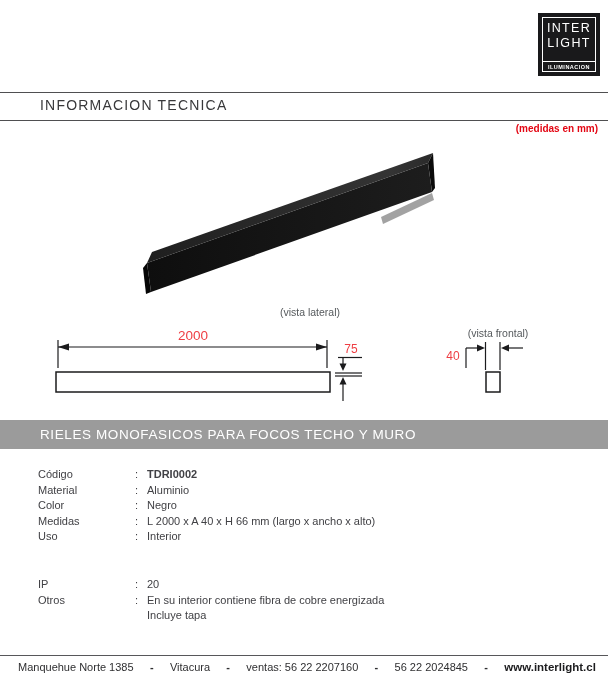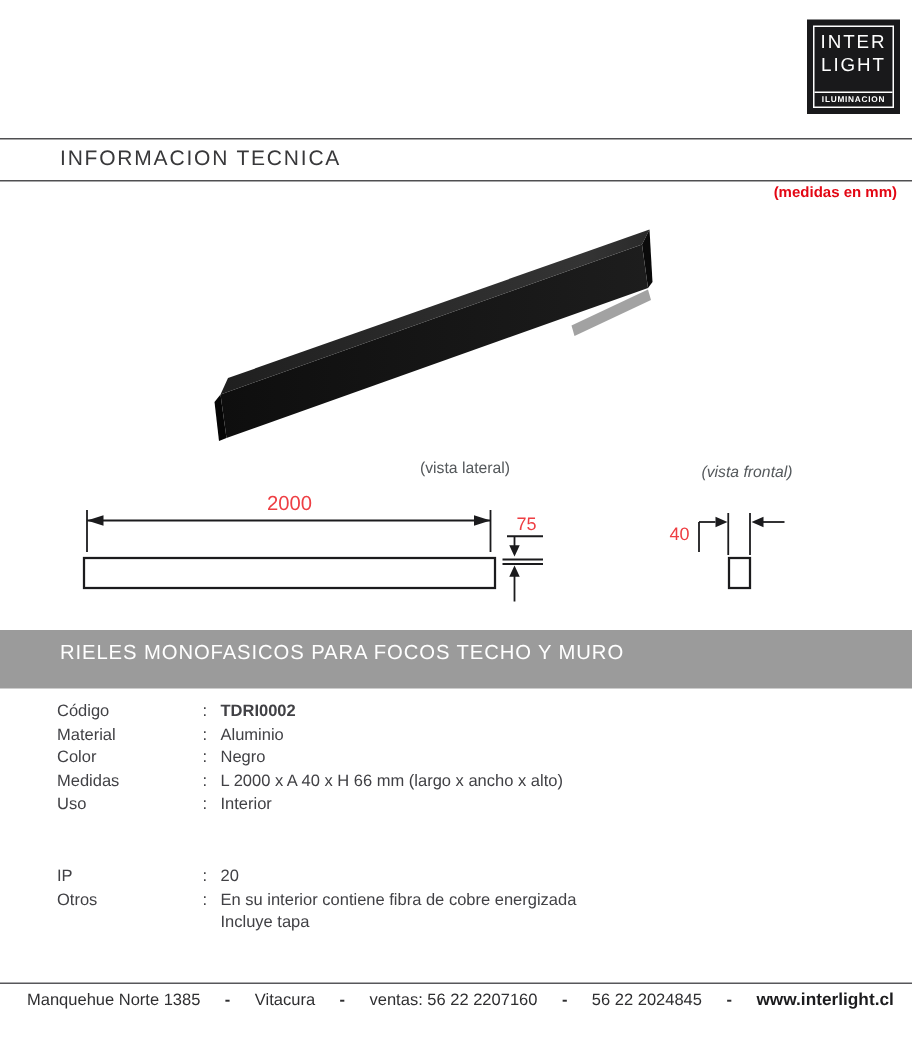--- a/index.html
+++ b/index.html
@@ -25,24 +25,24 @@
   .page-title { position:absolute; left:40px; top:97px; font-size:14px;
     letter-spacing:1.2px; color:#38383a; }
   .units-note { position:absolute; right:10px; top:123px; font-size:10px;
     font-weight:bold; color:#e30613; }
 
   
   .photo-svg { position:absolute; left:138px; top:145px; }
   .drawing-svg { position:absolute; left:0; top:320px; }
   .view-label { position:absolute; font-size:10.5px; color:#55595c; text-align:center; }
   .view-lateral { left:250px; top:306px; width:120px; }
-  .view-frontal { left:438px; top:309px; width:120px;font-style:italic; }
-
-  
-  .banner { position:absolute; left:0; top:420px; width:608px; height:39px;
+  .view-frontal { left:438px; top:327px; width:120px; }
+
+  
+  .banner { position:absolute; left:0; top:420px; width:608px; height:29px;
     background:#9b9b9b; color:#ffffff; font-size:13.5px; letter-spacing:0.6px;
     line-height:29px; padding-left:40px; }
 
   
   .spec-table { position:absolute; left:38px; width:540px; }
   .spec-group-1 { top:467px; }
   .spec-group-2 { top:577px; }
   .spec-row { display:flex; font-size:11px; line-height:15.6px; color:#414145; }
   .spec-label { width:97px; flex:none; }
   .spec-colon { width:12px; flex:none; }

